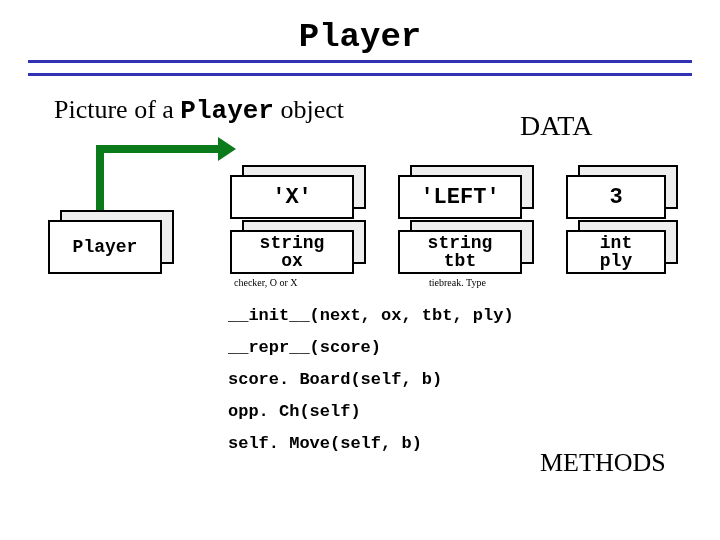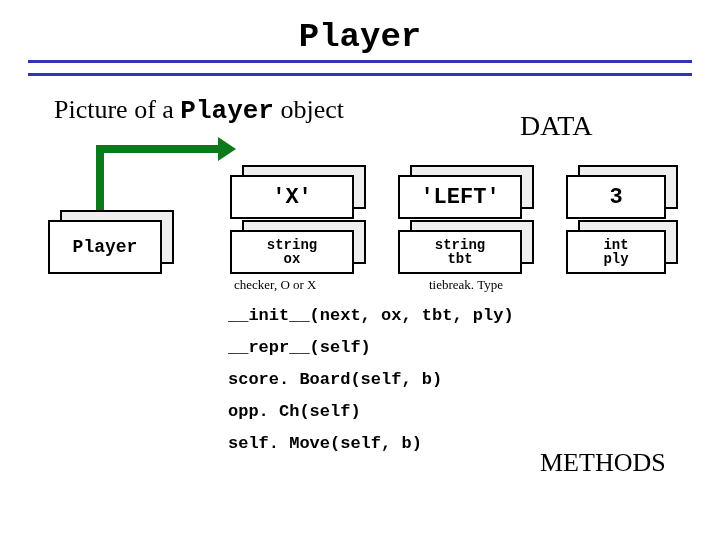--- a/index.html
+++ b/index.html
@@ -79,29 +79,29 @@
 
 .valbox .back { width: 120px; height: 40px; }
 .valbox .front { width: 120px; height: 40px; font-family: "Courier New", monospace; font-weight: bold; font-size: 22px; }
 .v1 { left: 230px; top: 175px; }
 .v2 { left: 398px; top: 175px; }
 .v3 { left: 566px; top: 175px; }
 .v3 .back, .v3 .front { width: 96px; }
 
 
 .attrbox .back { width: 120px; height: 40px; }
-.attrbox .front { width: 120px; height: 40px; font-family: "Courier New", monospace; font-weight: bold; font-size: 14px; line-height: 1.0; flex-direction: column; justify-content: center; }
+.attrbox .front { width: 120px; height: 40px; font-family: "Courier New", monospace; font-weight: bold; font-size: 18px; line-height: 1.0; flex-direction: column; justify-content: center; }
 .a1 { left: 230px; top: 230px; }
 .a2 { left: 398px; top: 230px; }
 .a3 { left: 566px; top: 230px; }
 .a3 .back, .a3 .front { width: 96px; }
 
 .caption {
   position: absolute;
-  font-size: 13px;
+  font-size: 10px;
   font-family: "Times New Roman", serif;
 }
 
 
 .methods {
   position: absolute;
   left: 228px;
   top: 300px;
   font-family: "Courier New", monospace;
   font-weight: bold;
@@ -201,17 +201,17 @@
     <span>int</span>
     <span>ply</span>
   </div>
 </div>
 
 <div class="caption" style="left:234px; top:277px;">checker, O or X</div>
 <div class="caption" style="left:416px; top:277px;margin-left:13px;">tiebreak. Type</div>
 
 <div class="methods">
   <div>__init__(next, ox, tbt, ply)</div>
-  <div>__repr__(self)</div>
+  <div>__repr__(score)</div>
   <div>score. Board(self, b)</div>
   <div>opp. Ch(self)</div>
   <div>self. Move(self, b)</div>
 </div>
 
 </body></html>

